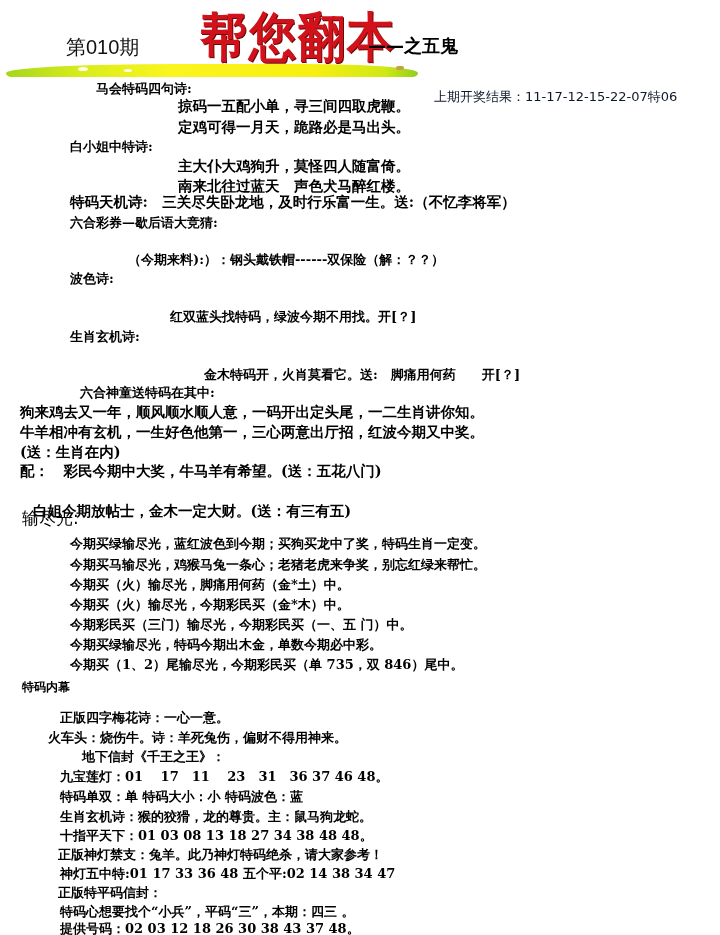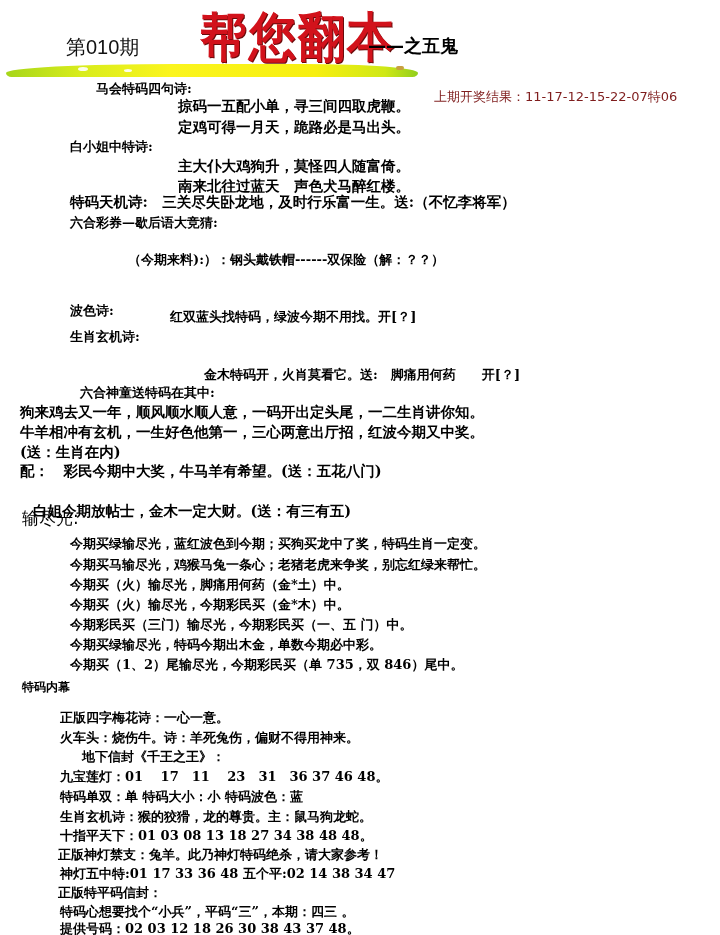--- a/index.html
+++ b/index.html
@@ -18,21 +18,21 @@
   }
   .subtitle { left: 368px; top: 34px; font-size: 18px; font-weight: bold; font-family: "DejaVu Sans", sans-serif; }
   .banner {
     left: 6px; top: 64px; width: 412px; height: 13px;
     border-radius: 60% 40% 8px 8px / 100% 100% 6px 6px;
     background: linear-gradient(90deg, #a6d61a 0%, #d8ec1c 18%, #fbf51e 40%, #f7ef10 75%, #cfe816 92%, #92cf1c 100%);
   }
   .banner .spot1 { position:absolute; left: 72px; top: 3px; width: 10px; height: 4px; background:#fff; border-radius: 50%; opacity: .9;}
   .banner .spot2 { position:absolute; left: 118px; top: 5px; width: 8px; height: 3px; background:#fff; border-radius: 50%; opacity: .9;}
   .banner .spot3 { position:absolute; left: 390px; top: 2px; width: 8px; height: 4px; background:#c8a040; border-radius: 2px;}
-  .result { left: 434px; top: 88px; font-size: 13px; color: #7f1d1d; font-family: "DejaVu Sans", sans-serif; }
+  .result { left: 434px; top: 88px; font-size: 13px; color: #0f172a; font-family: "DejaVu Sans", sans-serif; }
   .b { font-weight: bold; font-size: 13px; }
   .big { font-weight: bold; font-size: 14.5px; }
   .h2 { font-size: 17px; font-family: "DejaVu Sans", sans-serif; }
   .h2b { font-size: 12px; font-weight: bold; font-family: Liberation Sans, sans-serif; }
 </style>
 </head>
 <body>
 
 <div class="abs issue">第010期</div>
 <div class="abs title">帮您翻本</div>
@@ -46,21 +46,21 @@
 
 <div class="abs b" style="left:96px;top:80px;">马会特码四句诗:</div>
 <div class="abs big" style="left:178px;top:97px;">掠码一五配小单，寻三间四取虎鞭。</div>
 <div class="abs big" style="left:178px;top:118px;">定鸡可得一月天，跪路必是马出头。</div>
 <div class="abs b" style="left:70px;top:138px;">白小姐中特诗:</div>
 <div class="abs big" style="left:178px;top:157px;">主大仆大鸡狗升，莫怪四人随富倚。</div>
 <div class="abs big" style="left:178px;top:177px;">南来北往过蓝天　声色犬马醉红楼。</div>
 <div class="abs big" style="left:70px;top:193px;">特码天机诗:　三关尽失卧龙地，及时行乐富一生。送:（不忆李将军）</div>
 <div class="abs b" style="left:70px;top:214px;">六合彩券—歇后语大竞猜:</div>
 <div class="abs b" style="left:128px;top:251px;">（今期来料):）：钢头戴铁帽------双保险（解：？？）</div>
-<div class="abs b" style="left:70px;top:270px;margin-top:32px;">波色诗:</div>
+<div class="abs b" style="left:70px;top:270px;">波色诗:</div>
 <div class="abs b" style="left:170px;top:308px;">红双蓝头找特码，绿波今期不用找。开[？]</div>
 <div class="abs b" style="left:70px;top:328px;">生肖玄机诗:</div>
 <div class="abs b" style="left:180px;top:366px;margin-left:24px;">金木特码开，火肖莫看它。送:　脚痛用何药　　开[？]</div>
 
 <div class="abs b" style="left:72px;top:384px;margin-left:8px;">六合神童送特码在其中:</div>
 <div class="abs big" style="left:20px;top:403px;">狗来鸡去又一年，顺风顺水顺人意，一码开出定头尾，一二生肖讲你知。</div>
 <div class="abs big" style="left:20px;top:423px;">牛羊相冲有玄机，一生好色他第一，三心两意出厅招，红波今期又中奖。</div>
 <div class="abs big" style="left:20px;top:443px;">(送：生肖在内)</div>
 <div class="abs big" style="left:20px;top:462px;">配：　彩民今期中大奖，牛马羊有希望。(送：五花八门)</div>
 <div class="abs big" style="left:20px;top:502px;margin-left:13px;">白姐今期放帖士，金木一定大财。(送：有三有五)</div>
@@ -69,21 +69,21 @@
 <div class="abs b" style="left:70px;top:535px;">今期买绿输尽光，蓝红波色到今期；买狗买龙中了奖，特码生肖一定变。</div>
 <div class="abs b" style="left:70px;top:556px;">今期买马输尽光，鸡猴马兔一条心；老猪老虎来争奖，别忘红绿来帮忙。</div>
 <div class="abs b" style="left:70px;top:576px;">今期买（火）输尽光，脚痛用何药（金*土）中。</div>
 <div class="abs b" style="left:70px;top:596px;">今期买（火）输尽光，今期彩民买（金*木）中。</div>
 <div class="abs b" style="left:70px;top:616px;">今期彩民买（三门）输尽光，今期彩民买（一、五 门）中。</div>
 <div class="abs b" style="left:70px;top:636px;">今期买绿输尽光，特码今期出木金，单数今期必中彩。</div>
 <div class="abs b" style="left:70px;top:656px;">今期买（1、2）尾输尽光，今期彩民买（单 735，双 846）尾中。</div>
 
 <div class="abs h2b" style="left:22px;top:679px;">特码内幕</div>
 <div class="abs b" style="left:60px;top:709px;">正版四字梅花诗：一心一意。</div>
-<div class="abs b" style="left:60px;top:729px;">火车头：烧伤牛。诗：羊死兔伤，偏财不得用神来。</div>
+<div class="abs b" style="left:48px;top:729px;">火车头：烧伤牛。诗：羊死兔伤，偏财不得用神来。</div>
 <div class="abs b" style="left:82px;top:748px;text-align:right;">地下信封《千王之王》：</div>
 <div class="abs b" style="left:60px;top:768px;">九宝莲灯：01　 17　11　 23　31　36 37 46 48。</div>
 <div class="abs b" style="left:60px;top:788px;">特码单双：单 特码大小：小 特码波色：蓝</div>
 <div class="abs b" style="left:60px;top:808px;">生肖玄机诗：猴的狡猾，龙的尊贵。主：鼠马狗龙蛇。</div>
 <div class="abs b" style="left:60px;top:827px;">十指平天下：01 03 08 13 18 27 34 38 48 48。</div>
 <div class="abs b" style="left:58px;top:846px;">正版神灯禁支：兔羊。此乃神灯特码绝杀，请大家参考！</div>
 <div class="abs b" style="left:60px;top:865px;">神灯五中特:01 17 33 36 48 五个平:02 14 38 34 47</div>
 <div class="abs b" style="left:58px;top:884px;">正版特平码信封：</div>
 <div class="abs b" style="left:60px;top:903px;">特码心想要找个“小兵”，平码“三”，本期：四三 。</div>
 <div class="abs b" style="left:60px;top:920px;">提供号码：02 03 12 18 26 30 38 43 37 48。</div>

